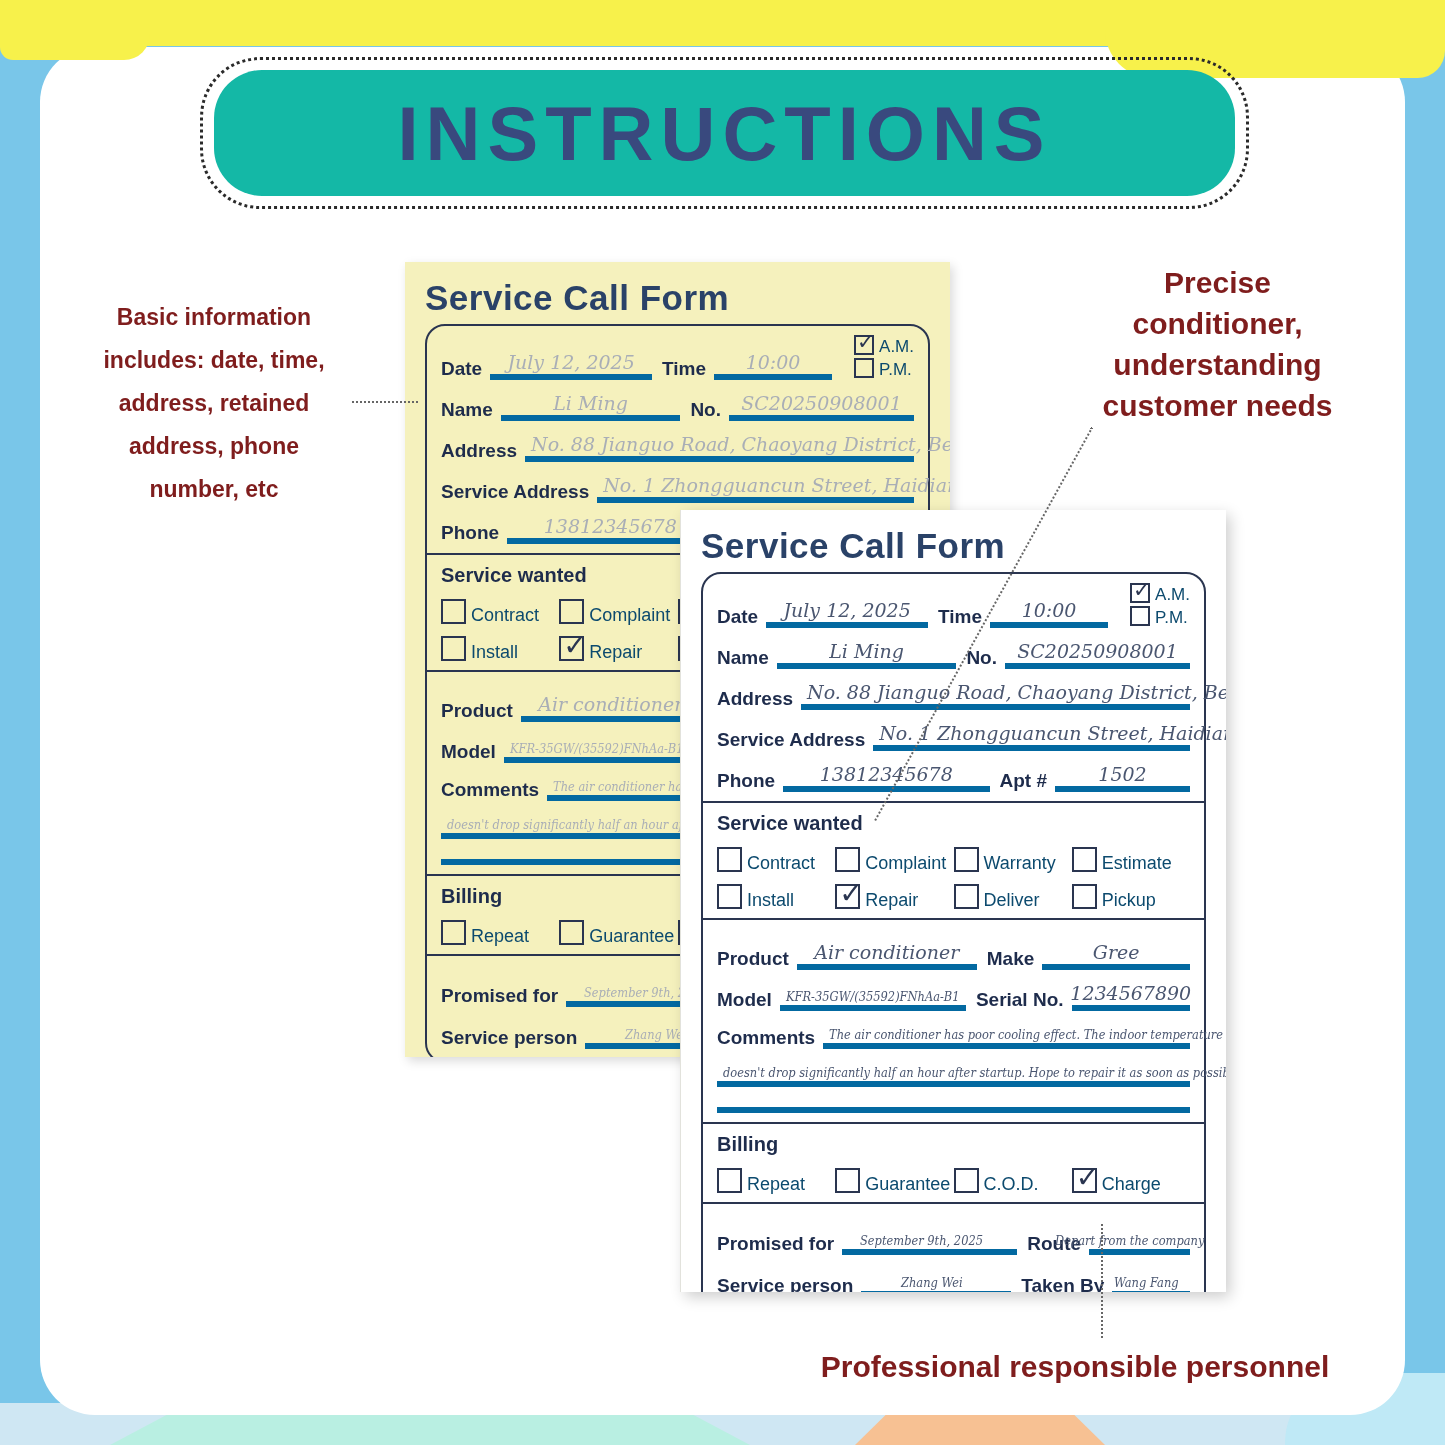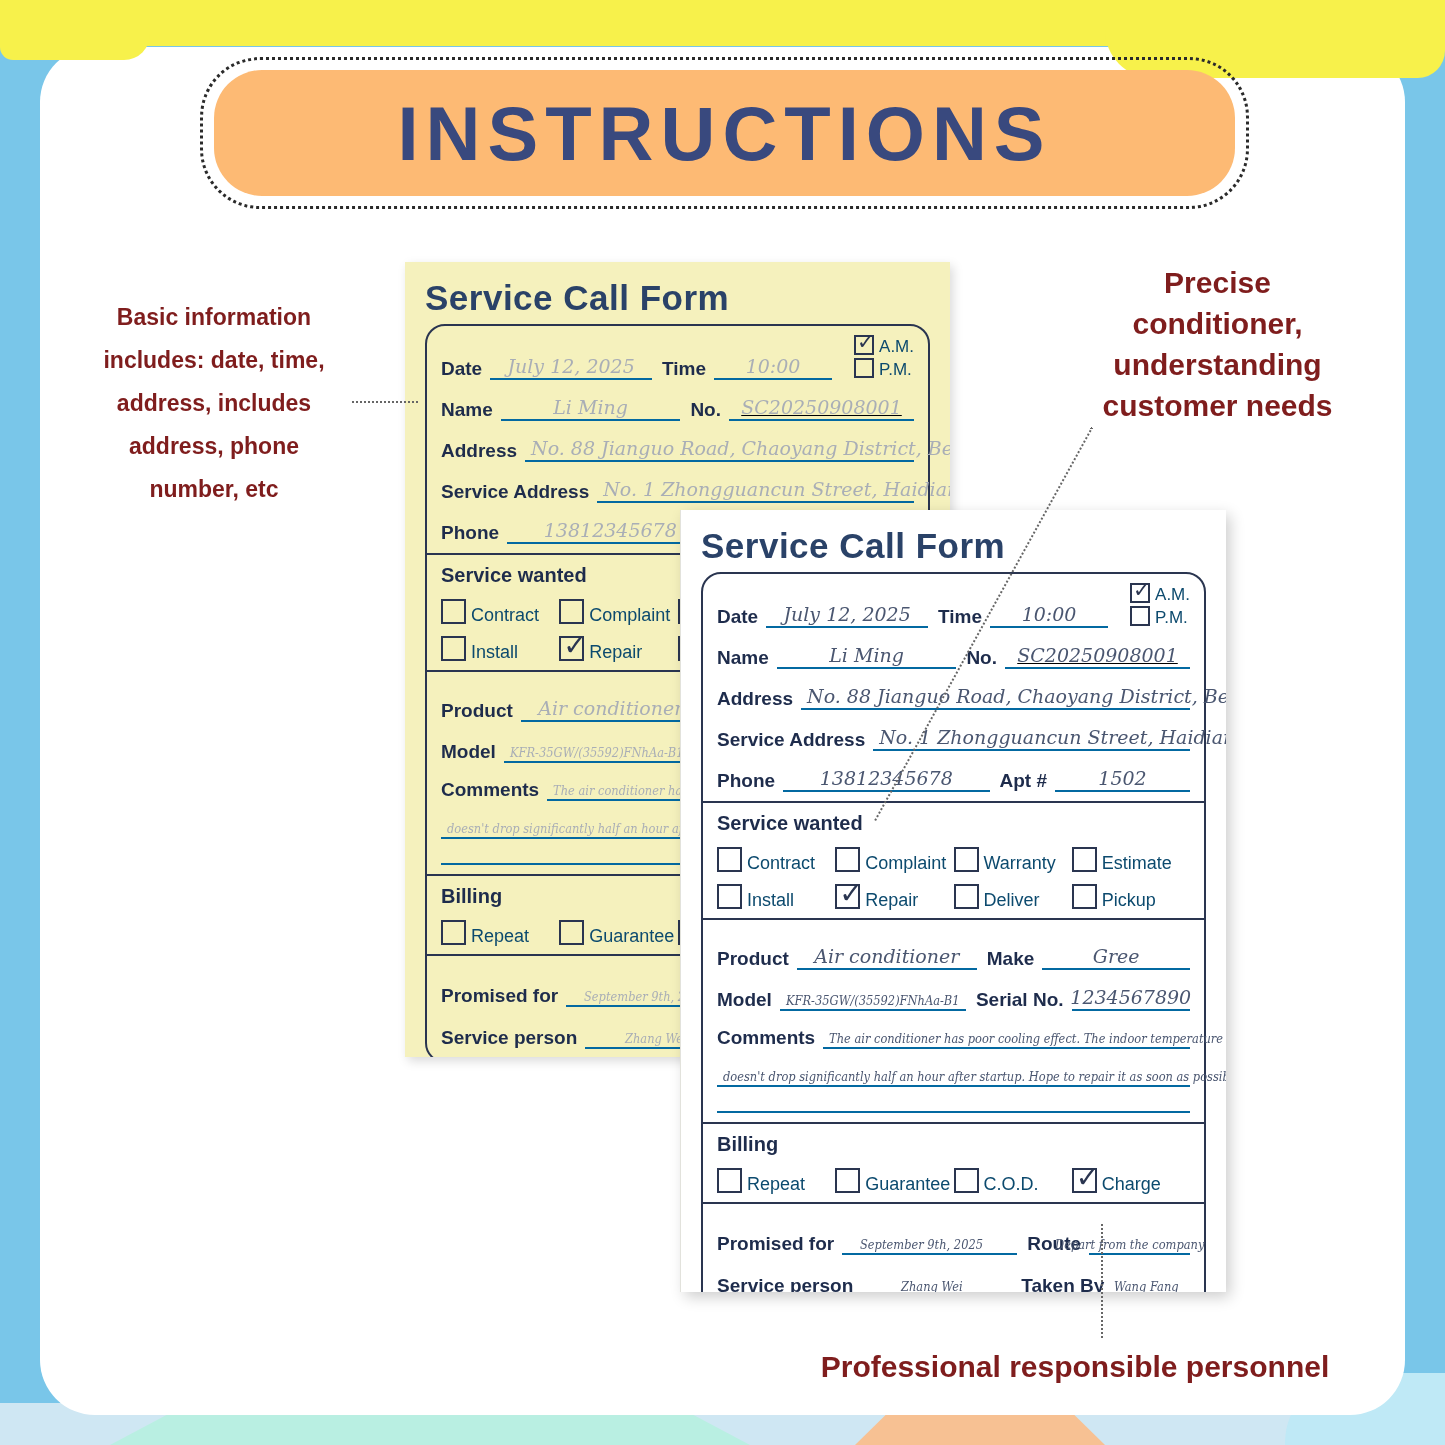--- a/index.html
+++ b/index.html
@@ -19,21 +19,21 @@
               clip-path:polygon(0 100%,100% 100%,78% 0,22% 0);z-index:0;}
   .deco-cyan{position:absolute;right:0;bottom:0;width:160px;height:72px;background:#bfe9f6;
              border-top-left-radius:70px;z-index:0;}
 
   .card{position:absolute;left:40px;top:47px;width:1365px;height:1368px;background:#ffffff;
         border-radius:55px;z-index:1;}
 
   
   .head-outer{position:absolute;left:200px;top:57px;width:1043px;height:146px;
               border:3px dotted #2a2a2a;border-radius:60px;z-index:4;}
-  .head-inner{position:absolute;left:11px;top:10px;right:11px;bottom:10px;background:#fdba74;
+  .head-inner{position:absolute;left:11px;top:10px;right:11px;bottom:10px;background:#14b8a6;
               border-radius:48px;display:flex;align-items:center;justify-content:center;}
   .head-title{font-size:76px;font-weight:800;letter-spacing:7px;color:#39497e;}
 
   
   .note{position:absolute;z-index:4;color:#7f1d1d;font-weight:bold;text-align:center;}
   .note-left{left:48px;top:296px;width:332px;font-size:23px;line-height:43px;}
   .note-right{left:1080px;top:262px;width:275px;font-size:30px;line-height:41px;}
   .note-bottom{left:790px;top:1350px;width:570px;font-size:30px;}
   .darkbox{position:absolute;left:118px;top:1092px;width:494px;height:234px;background:#3e5283;
            border:2px solid #2e3f66;border-radius:42px;z-index:4;display:flex;flex-direction:column;
@@ -57,25 +57,25 @@
   .form-title{font-size:35px;font-weight:bold;color:#2a4268;letter-spacing:.5px;}
   .form-box{margin-top:6px;border:2.5px solid #2a3550;border-radius:20px;padding:6px 14px 12px;}
 
   .frow{display:flex;align-items:flex-end;font-size:19px;}
   .r-date{height:48px;}
   .r-std{height:41px;}
   .r-cmt{height:38px;}
   .r-blank{height:26px;}
   .r-bottom{height:42px;}
   .lab{font-weight:bold;color:#1e2c4c;white-space:nowrap;padding-right:8px;line-height:1.1;}
-  .fline{border-bottom:2px solid #0369a1;display:flex;justify-content:center;align-items:flex-end;
+  .fline{border-bottom:6px solid #0369a1;display:flex;justify-content:center;align-items:flex-end;
          margin-right:10px;min-width:0;}
   .fline:last-child{margin-right:0;}
   .grow{flex:1;}
-  .w120{width:118px;}.w185{width:185px;text-decoration:underline;}.w135{width:135px;margin-top:13px;}.w180{width:180px;}
+  .w120{width:118px;}.w185{width:185px;}.w135{width:135px;margin-top:13px;}.w180{width:180px;}
   .w175{width:175px;}.w150{width:150px;}
   .hw{font-family:"DejaVu Serif",serif;font-style:italic;font-size:19px;line-height:1;
       white-space:nowrap;padding-bottom:2px;color:#4a5670;}
   .paper-yellow .hw{color:#a9aeb6;}
   .hw-sm{font-size:13px;transform:scaleX(.88);transform-origin:left bottom;}
   .lineL{justify-content:flex-start;padding-left:6px;}
 
   .ampm{margin-left:12px;display:flex;flex-direction:column;gap:3px;padding-bottom:2px;}
   .cbrow{display:flex;align-items:flex-end;gap:5px;}
   .cb{width:21px;height:21px;border:2px solid #2a3550;position:relative;flex:0 0 auto;}
@@ -110,21 +110,21 @@
 
   <div class="head-outer">
     <div class="head-inner">
       <span class="head-title">INSTRUCTIONS</span>
     </div>
   </div>
 
   <div class="note note-left">
     <div>Basic information</div>
     <div>includes: date, time,</div>
-    <div>address, includes</div>
+    <div>address, retained</div>
     <div>address, phone</div>
     <div>number, etc</div>
   </div>
 
   <div class="note note-right">
     <div>Precise</div>
     <div>conditioner,</div>
     <div>understanding</div>
     <div>customer needs</div>
   </div>

